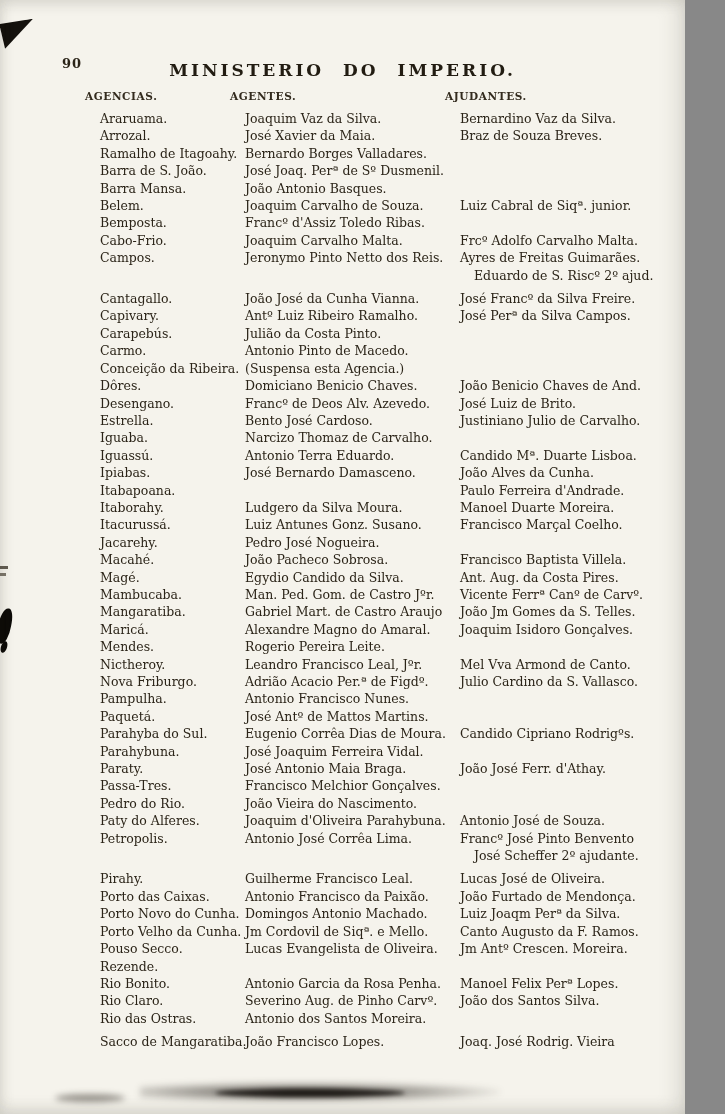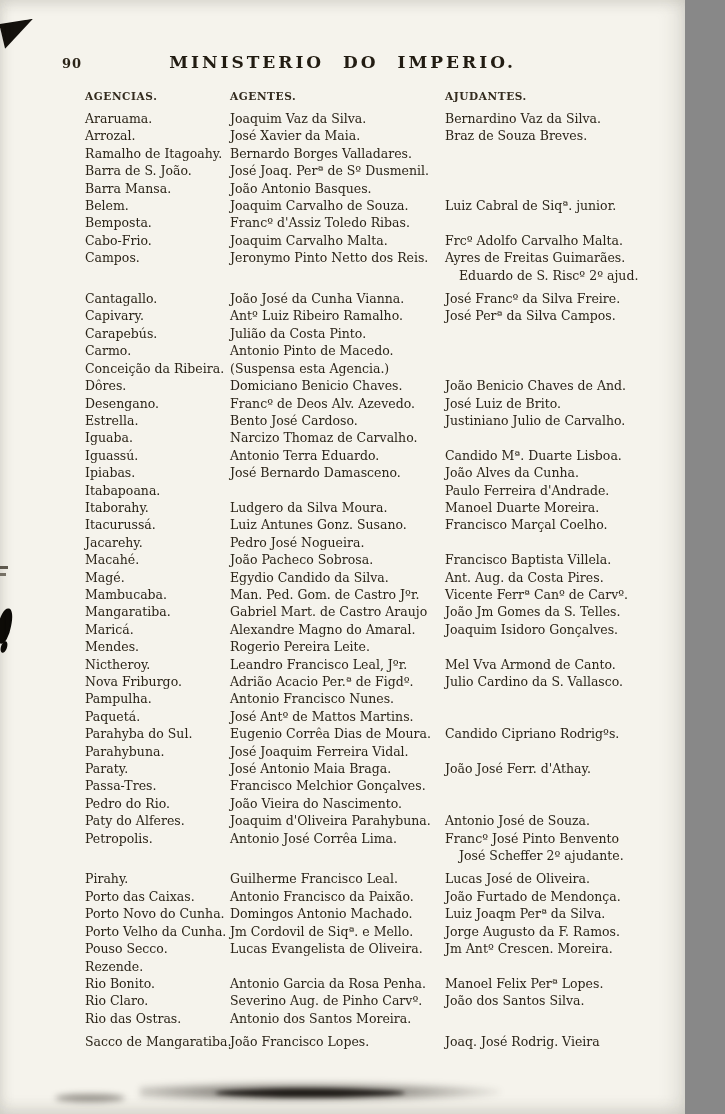--- a/index.html
+++ b/index.html
@@ -17,38 +17,38 @@
                 inset 6px 0 12px rgba(60,55,45,0.05),
                 inset 0 -8px 14px rgba(60,55,45,0.07),
                 inset 0 8px 10px rgba(60,55,45,0.04);
   }
   .header { position:absolute; top:52px; left:0; width:100%; height:26px; }
   .page-number{
     position:absolute; left:62px; top:4px;
     font-size:13px; font-weight:bold; letter-spacing:1px;
   }
   .title{
-    margin:0; text-align:center;
+    margin:8px; text-align:center;
     font-size:17px; font-weight:bold;
     letter-spacing:3px; word-spacing:10px;
     color:#221c12;
   }
   .table{
     position:absolute; left:85px; top:90px; width:612px;
   }
   .thead{
     display:grid; grid-template-columns:145px 215px 250px;
     font-size:10.5px; letter-spacing:0.6px; font-weight:bold;
     color:#332b1e; margin-bottom:8px;
   }
   .thead .th{ text-align:left; }
   .thead .th:nth-child(1){ padding-right:30px; }
   .thead .th:nth-child(2){ padding-right:20px; }
   .thead .th:nth-child(3){ padding-right:60px; }
-  .rows{ font-size:12.5px; }
+  .rows{ font-size:12.5px;margin-left:15px; }
   .row{
     display:grid; grid-template-columns:145px 215px 250px;
     line-height:17.4px;
     white-space:nowrap;
   }
   .row.gap{ margin-top:6px; }
   .col{ overflow:visible; }
   .col.c .line2{ padding-left:14px; }
   
   .ink{ position:absolute; pointer-events:none; }
@@ -319,21 +319,21 @@
           <div class="col c">João Furtado de Mendonça.</div>
         </div>
         <div class="row">
           <div class="col a">Porto Novo do Cunha.</div>
           <div class="col b">Domingos Antonio Machado.</div>
           <div class="col c">Luiz Joaqm Perª da Silva.</div>
         </div>
         <div class="row">
           <div class="col a">Porto Velho da Cunha.</div>
           <div class="col b">Jm Cordovil de Siqª. e Mello.</div>
-          <div class="col c">Jorge Augusto da F. Ramos.</div>
+          <div class="col c">Canto Augusto da F. Ramos.</div>
         </div>
         <div class="row">
           <div class="col a">Pouso Secco.</div>
           <div class="col b">Lucas Evangelista de Oliveira.</div>
           <div class="col c">Jm Antº Crescen. Moreira.</div>
         </div>
         <div class="row">
           <div class="col a">Rezende.</div>
           <div class="col c"></div>
         </div>

